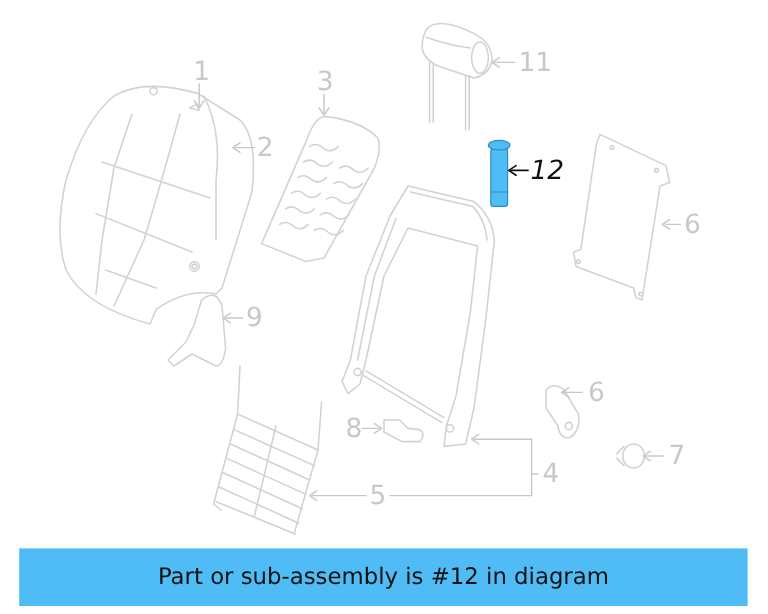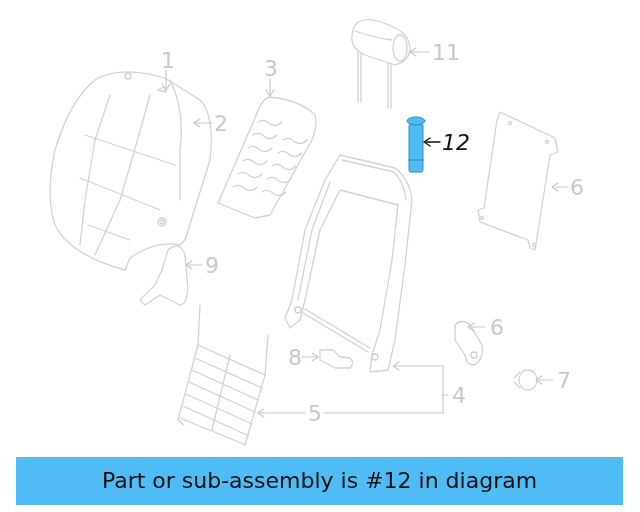--- a/index.html
+++ b/index.html
@@ -3,21 +3,21 @@
 <meta charset="utf-8">
 <style>
   html, body { margin:0; padding:0; }
   body { width:640px; height:512px; background:#ffffff; position:relative; overflow:hidden;
          font-family:"DejaVu Sans", sans-serif; }
   #diagram { position:absolute; left:0; top:0; width:640px; height:512px; }
   .callout { position:absolute; font-size:22px; color:#c8c8c8; line-height:1; }
   .callout.active { color:#111111; }
   #banner { position:absolute; left:16px; top:457px; width:607px; height:48px; background:#4fbcf5;
             display:flex; flex-direction:column; align-items:center; justify-content:center; }
-  #banner span { font-size:22px; color:#111; line-height:20px; }
+  #banner span { font-size:19px; color:#111; line-height:20px; }
 </style>
 </head>
 <body>
 
 <svg id="diagram" viewBox="0 0 640 512" xmlns="http://www.w3.org/2000/svg" fill="none" stroke="#d2d2d2" stroke-width="1.3" stroke-linejoin="round" stroke-linecap="round">
 
   <g>
     <path d="M95 80 Q120 65 165 78 L200 100 Q215 115 210 160 L185 240 L180 245 Q155 240 130 258 L125 270 Q70 255 55 225 Q45 195 55 150 Q70 100 95 80 Z"></path>
     <path d="M110 95 L95 140 L85 200 L80 245"></path>
     <path d="M150 95 Q135 150 120 200 L95 255"></path>

